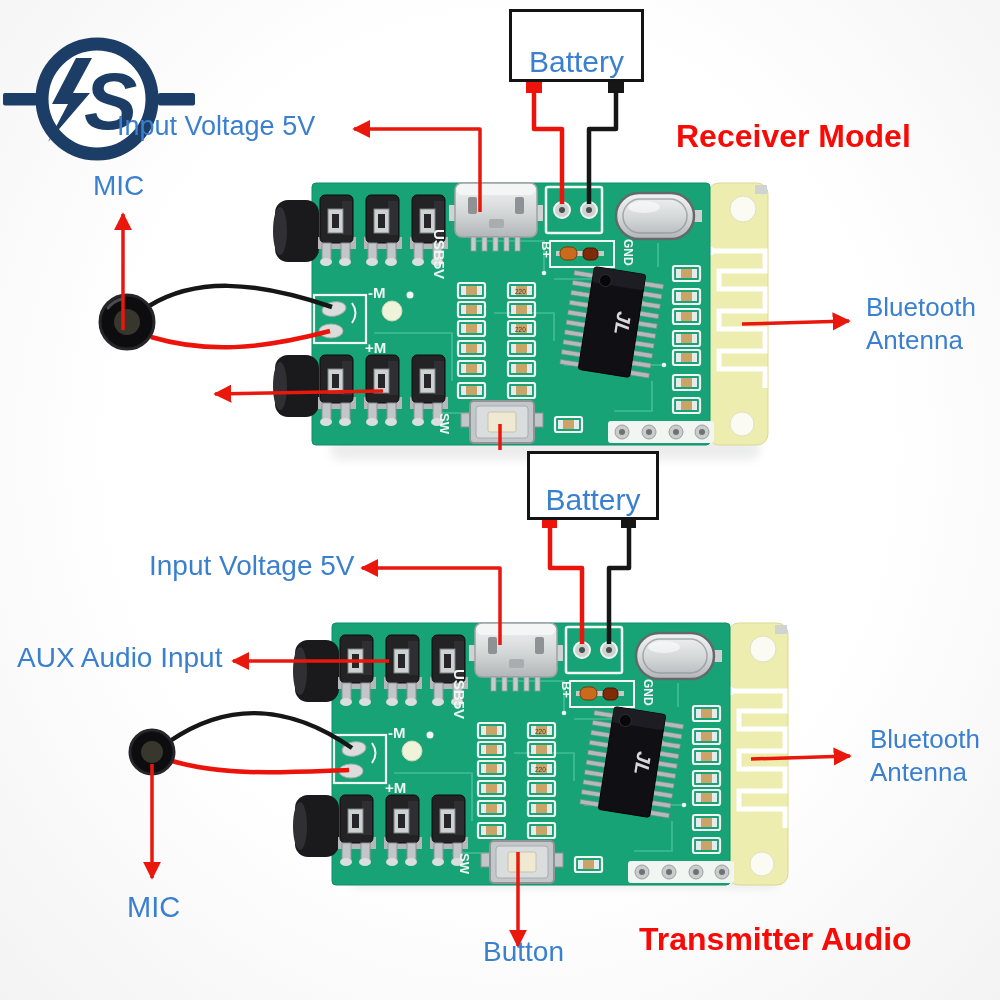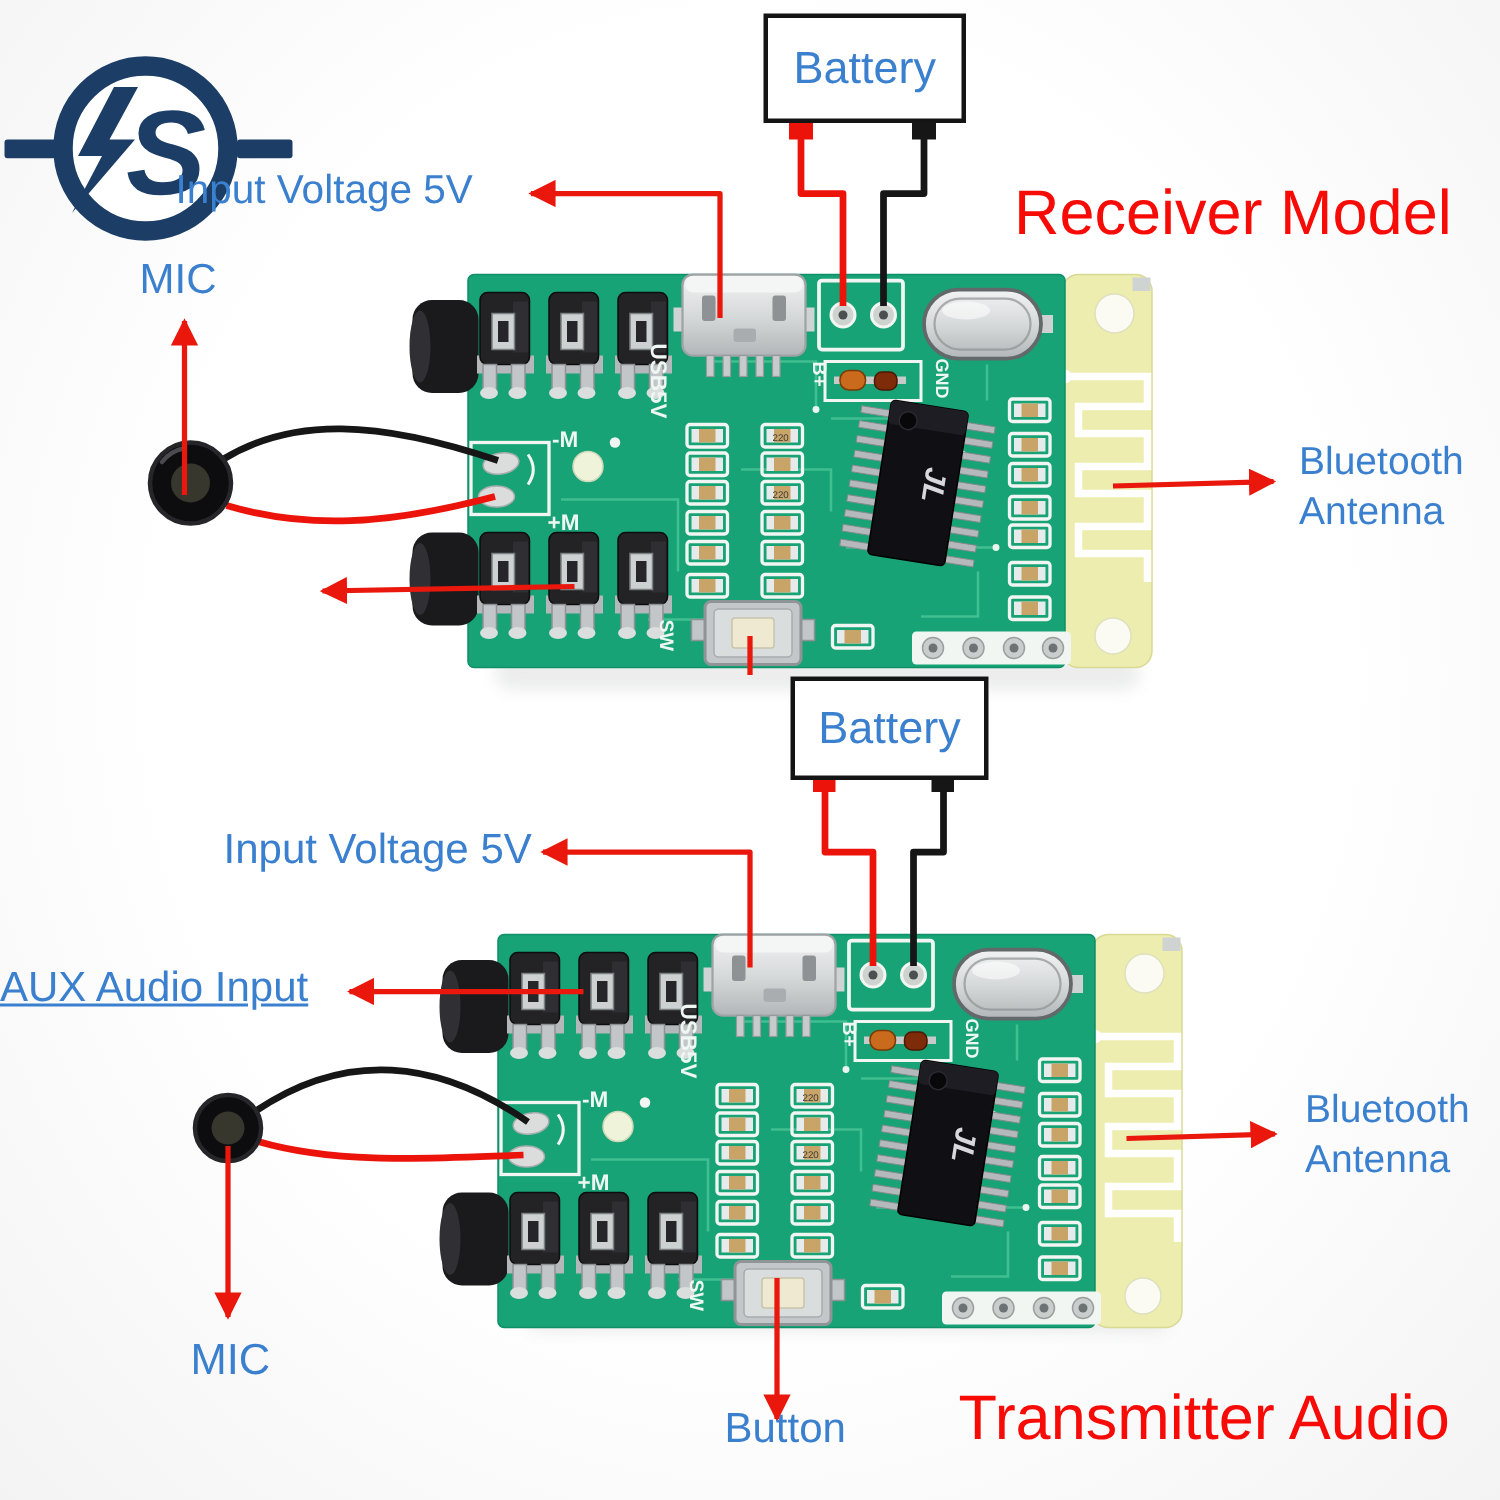--- a/index.html
+++ b/index.html
@@ -8,30 +8,30 @@
     background:radial-gradient(ellipse at 50% 45%, #ffffff 55%, #f3f3f4 100%);
     font-family:"Liberation Sans",sans-serif;
   }
   .gfx{position:absolute;left:0;top:0;width:1000px;height:1000px;}
   .lb{position:absolute;color:#3b80cf;white-space:nowrap;}
   .lb-iv-r{left:117px;top:111px;font-size:27px;}
   .lb-mic-r{left:93px;top:170px;font-size:28px;}
   .lb-ep{left:20px;top:376px;font-size:29px;}
   .lb-bt-r{left:866px;top:291px;font-size:26px;line-height:1.28;white-space:normal;width:135px;}
   .lb-iv-t{left:149px;top:550px;font-size:28px;}
-  .lb-aux{left:0;top:642px;font-size:28px;text-decoration:underline;}
+  .lb-aux{left:17px;top:642px;font-size:28px;}
   .lb-mic-t{left:127px;top:891px;font-size:29px;}
   .lb-btn{left:483px;top:936px;font-size:28px;}
   .lb-bt-t{left:870px;top:723px;font-size:26px;line-height:1.28;white-space:normal;width:135px;}
-  .title{position:absolute;color:#f70b07;font-weight:normal;font-size:42px;white-space:nowrap;letter-spacing:0px;}
+  .title{position:absolute;color:#f70b07;font-weight:bold;font-size:32px;white-space:nowrap;letter-spacing:0px;}
   .title-r{left:676px;top:118px;}
   .title-t{left:639px;top:921px;}
   .batt{
     position:absolute;border:3.5px solid #141414;background:#ffffff;
-    display:flex;align-items:center;justify-content:center;
+    display:flex;align-items:flex-end;justify-content:center;
     color:#3b80cf;font-size:30px;
   }
   .batt-1{left:509px;top:9px;width:129px;height:67px;}
   .batt-2{left:527px;top:451px;width:126px;height:63px;}
 </style>
 </head>
 <body>
 
 <div class="stage">
 

